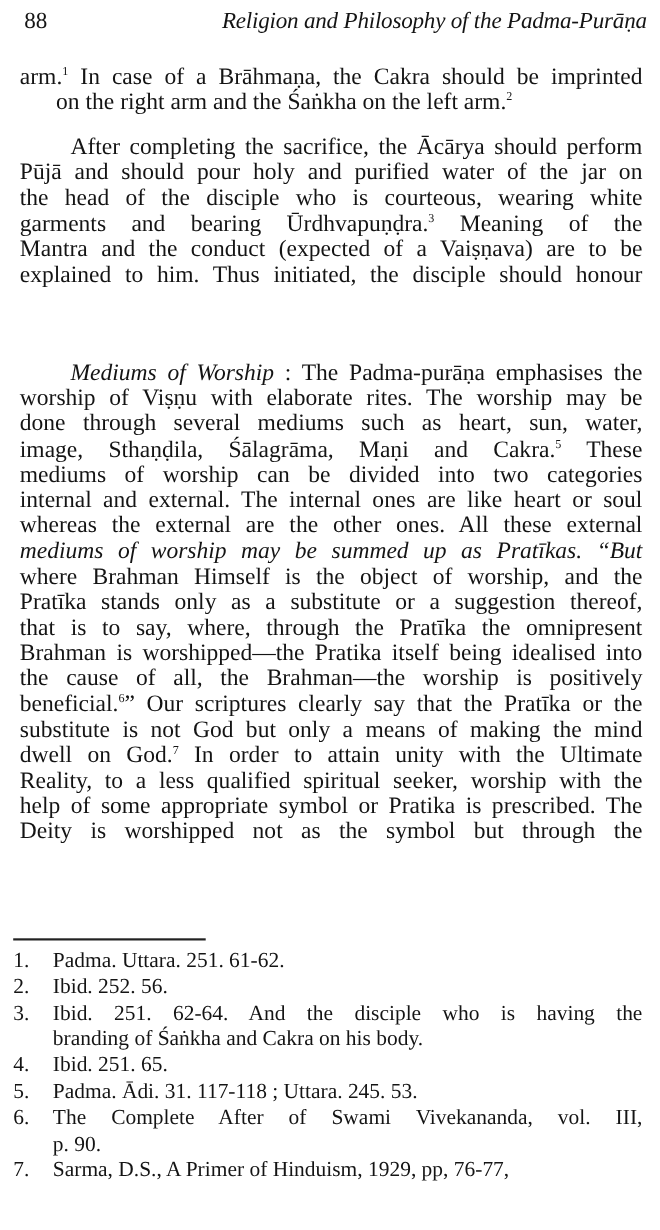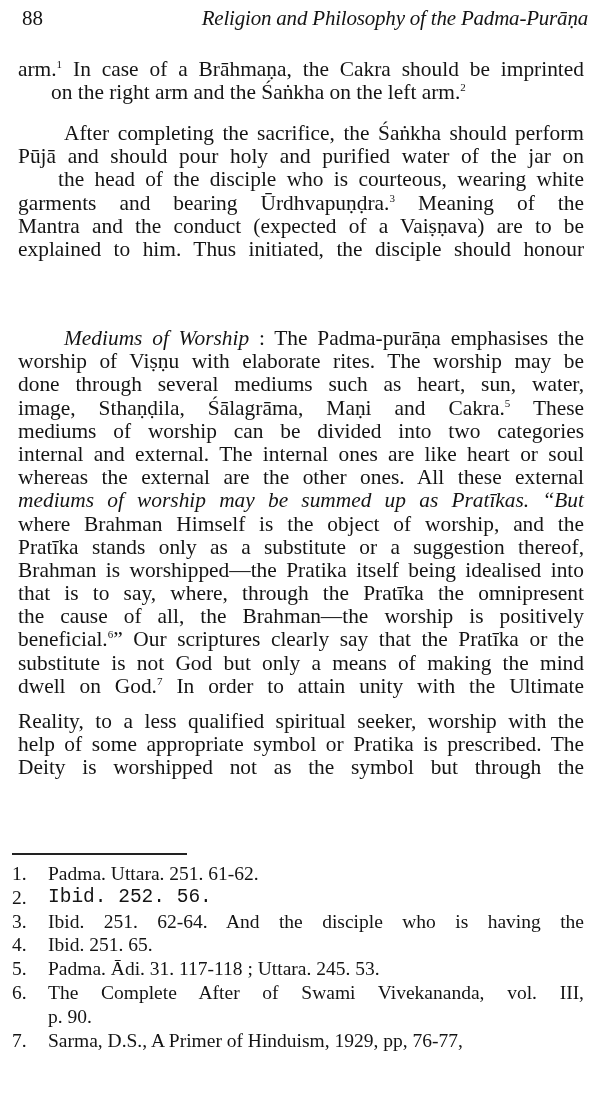--- a/index.html
+++ b/index.html
@@ -110,67 +110,68 @@
   <div class="header">
     <span class="page-number">88</span>
     <span class="running-title">Religion and Philosophy of the Padma-Purāṇa</span>
   </div>
 
   <div class="body-text" id="p1">
       <span class="line" style="white-space: normal;"><span>arm.</span><sup>1</sup><span>  In case of a Brāhmaṇa, the Cakra should be imprinted</span></span>
       <span class="line last" style="white-space: normal; margin-left: 33px;"><span>on the right arm and the Śaṅkha on the left arm.</span><sup>2</sup></span>
     </div>
   <div class="body-text" id="p2">
-      <span class="line" style="padding-left: 46px; white-space: normal;"><span>After completing the sacrifice, the Śaṅkha should perform</span></span>
+      <span class="line" style="padding-left: 46px; white-space: normal;"><span>After completing the sacrifice, the Ācārya should perform</span></span>
       <span class="line" style="white-space: normal;"><span>Pūjā and should pour holy and purified water of the jar on</span></span>
-      <span class="line" style="white-space: normal; margin-left: 40px;"><span>the head of the disciple who is courteous, wearing white</span></span>
+      <span class="line" style="white-space: normal;"><span>the head of the disciple who is courteous, wearing white</span></span>
       <span class="line" style="white-space: normal;"><span>garments and bearing Ūrdhvapuṇḍra.</span><sup>3</sup><span> Meaning of the</span></span>
       <span class="line" style="white-space: normal;"><span>Mantra and the conduct (expected of a Vaiṣṇava) are to be</span></span>
       <span class="line" style="white-space: normal;"><span>explained to him.  Thus initiated, the disciple should honour</span></span>
     </div>
   <div class="body-text" id="p3">
       <span class="line" style="padding-left: 46px; white-space: normal;"><span class="italic">Mediums of Worship</span><span> : The Padma-purāṇa emphasises the</span></span>
       <span class="line" style="white-space: normal;"><span>worship of Viṣṇu with elaborate rites.  The worship may be</span></span>
       <span class="line" style="white-space: normal;"><span>done through several mediums such as heart, sun, water,</span></span>
       <span class="line" style="white-space: normal;"><span>image, Sthaṇḍila, Śālagrāma, Maṇi and Cakra.</span><sup>5</sup><span> These</span></span>
       <span class="line" style="white-space: normal;"><span>mediums of worship can be divided into two categories</span></span>
       <span class="line" style="white-space: normal;"><span>internal and external.  The internal ones are like heart or soul</span></span>
       <span class="line" style="white-space: normal;"><span>whereas the external are the other ones.  All these external</span></span>
       <span class="line" style="white-space: normal; font-style: italic;"><span>mediums of worship may be summed up as Pratīkas.  “But</span></span>
       <span class="line" style="white-space: normal;"><span>where Brahman Himself is the object of worship, and the</span></span>
       <span class="line" style="white-space: normal;"><span>Pratīka stands only as a substitute or a suggestion thereof,</span></span>
+      <span class="line" style="white-space: normal;"><span>that is to say, where, through the Pratīka the omnipresent</span></span>
       <span class="line" style="white-space: normal;"><span>Brahman is worshipped—the Pratika itself being idealised into</span></span>
-      <span class="line" style="white-space: normal;"><span>that is to say, where, through the Pratīka the omnipresent</span></span>
       <span class="line" style="white-space: normal;"><span>the cause of all, the Brahman—the worship is positively</span></span>
       <span class="line" style="white-space: normal;"><span>beneficial.</span><sup>6</sup><span>”  Our scriptures clearly say that the Pratīka or the</span></span>
       <span class="line" style="white-space: normal;"><span>substitute is not God but only a means of making the mind</span></span>
       <span class="line" style="white-space: normal;"><span>dwell on God.</span><sup>7</sup><span>  In order to attain unity with the Ultimate</span></span>
-      <span class="line" style="white-space: normal; margin-top: 12px;"><span>Reality, to a less qualified spiritual seeker, worship with the</span></span>
+      <span class="line" style="white-space: normal;"><span>Reality, to a less qualified spiritual seeker, worship with the</span></span>
       <span class="line" style="white-space: normal;"><span>help of some appropriate symbol or Pratika is prescribed. The</span></span>
       <span class="line" style="white-space: normal;"><span>Deity is worshipped not as the symbol but through the</span></span>
     </div>
 
   <div class="footnote-rule"></div>
   <div class="footnotes" id="footnotes">
       <div class="fn">
         <span class="fn-num">1.</span>
         <span class="fn-text">
           <span class="line last" style="white-space: normal;">Padma. Uttara. 251. 61-62.</span>
         </span>
       </div>
       <div class="fn">
         <span class="fn-num">2.</span>
         <span class="fn-text">
-          <span class="line last" style="white-space: normal; font-family: Liberation Mono, monospace;">Ibid. 252. 56.</span>
+          <span class="line last" style="white-space: normal;">Ibid. 252. 56.</span>
         </span>
       </div>
       <div class="fn">
         <span class="fn-num">3.</span>
         <span class="fn-text">
           <span class="line" style="white-space: normal;">Ibid. 251. 62-64. And the disciple who is having the</span>
+          <span class="line last" style="white-space: normal;">branding of Śaṅkha and Cakra on his body.</span>
         </span>
       </div>
       <div class="fn">
         <span class="fn-num">4.</span>
         <span class="fn-text">
           <span class="line last" style="white-space: normal;">Ibid. 251. 65.</span>
         </span>
       </div>
       <div class="fn">
         <span class="fn-num">5.</span>

